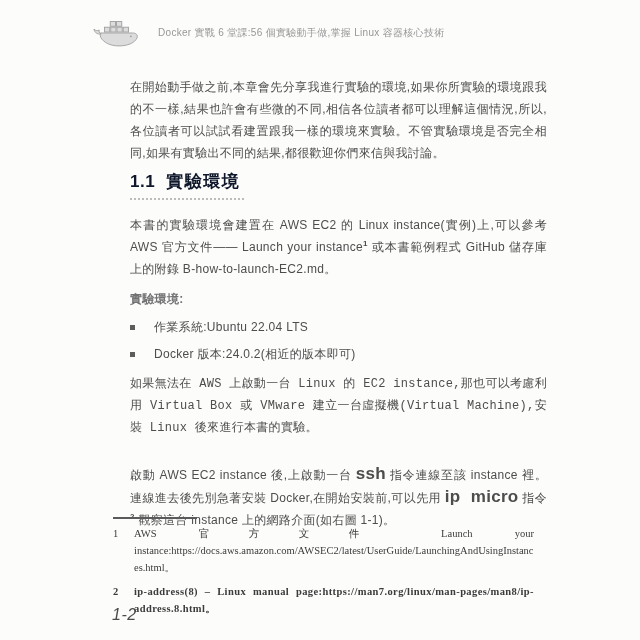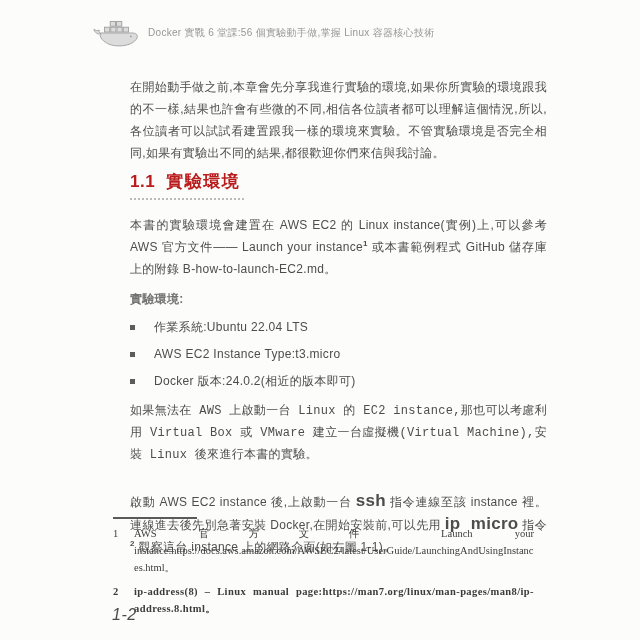--- a/index.html
+++ b/index.html
@@ -11,41 +11,41 @@
   }
   .page {
     position: relative;
     width: 640px; height: 640px;
     overflow: hidden;
   }
 
   
   .header {
     position: absolute; left: 93px; top: 18px;
-    display: flex; align-items: center; gap: 9px;
+    display: flex; align-items: center; gap: 19px;
   }
   .logo { flex: none; display: block; }
   .header-title {
     font-size: 10px; color: #979797; letter-spacing: 0.3px;
     white-space: nowrap;
   }
 
   
   .content {
     position: absolute; left: 130px; top: 76px; width: 417px;
     color: #4d4d4d; font-size: 12px; line-height: 22px;
     text-align: justify; letter-spacing: 0.3px;
   }
   p.para { margin: 0 0 8px 0; }
   p.para-gap { margin: 0 0 24px 0; font-family: Liberation Mono, monospace; }
 
   .section-heading { margin: 8px 0 14px 0; }
   .heading-inner {
     display: inline-block;
-    font-size: 17px; font-weight: bold; color: #b91c1c;
+    font-size: 17px; font-weight: bold; color: #0f172a;
     letter-spacing: 1.5px; line-height: 1.2;
     padding: 0 4px 6px 0;
     border-bottom: 2px dotted #bcbcbc;
   }
   .heading-num { margin-right: 11px; letter-spacing: 0.5px; }
 
   .env-label { font-weight: bold; color: #737373; margin: 0 0 9px 0; }
 
   ul.env-list { list-style: none; margin: 0 0 2px 0; padding: 0; }
   ul.env-list li {
@@ -124,24 +124,20 @@
 
     <p class="env-label">實驗環境:</p>
 
     <ul class="env-list">
       <li>
         <span class="bullet"></span>
         <span>作業系統:Ubuntu 22.04 LTS</span>
       </li>
       <li>
         <span class="bullet"></span>
-        <span>AWS EC2 Instance Type:t3.micro</span>
-      </li>
-      <li>
-        <span class="bullet"></span>
         <span>Docker 版本:24.0.2(相近的版本即可)</span>
       </li>
     </ul>
 
     <p class="para-gap">如果無法在 AWS 上啟動一台 Linux 的 EC2 instance,那也可以考慮利用 Virtual Box 或 VMware 建立一台虛擬機(Virtual Machine),安裝 Linux 後來進行本書的實驗。</p>
 
     <p class="para"><span>啟動 AWS EC2 instance 後,上啟動一台 </span><span class="code">ssh</span><span> 指令連線至該 instance 裡。連線進去後先別急著安裝 Docker,在開始安裝前,可以先用 </span><span class="code">ip  micro</span><span> 指令 </span><sup class="fnref">2</sup><span> 觀察這台 instance 上的網路介面(如右圖 1-1)。</span></p>
 
   </div>
 

